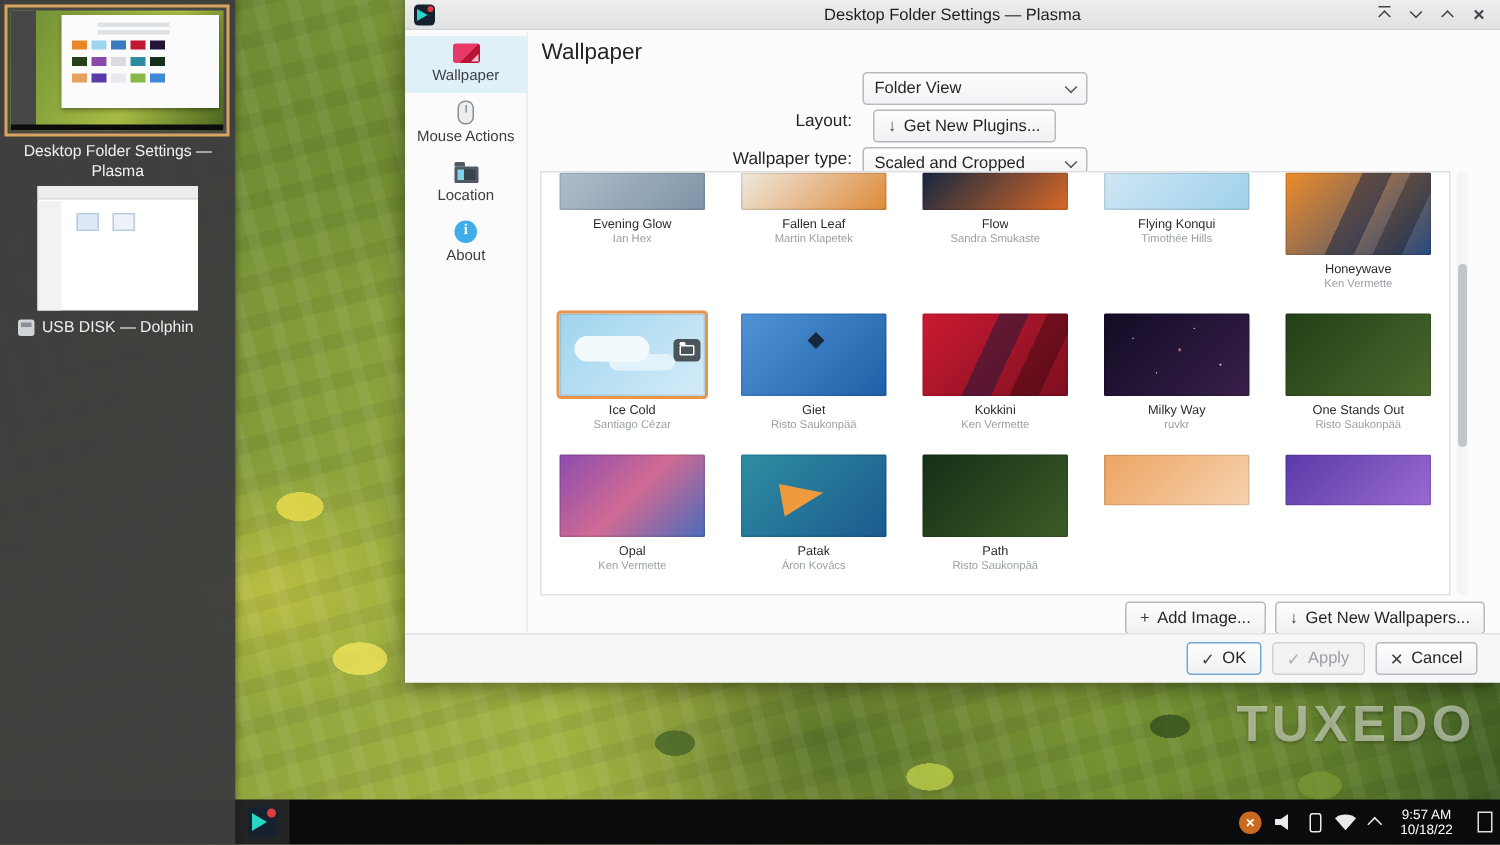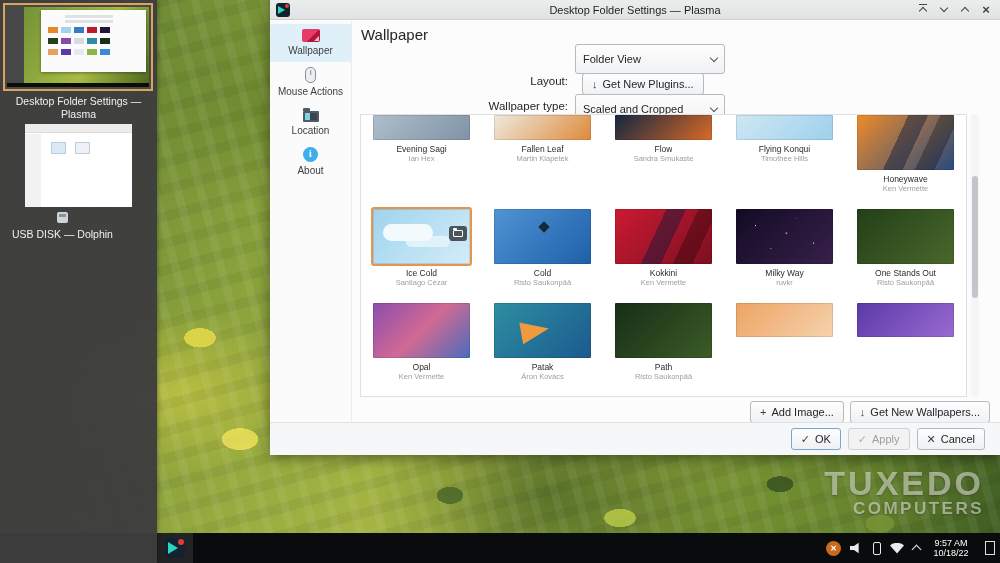--- a/index.html
+++ b/index.html
@@ -77,21 +77,21 @@
   .m-task { position:absolute; left:0; right:0; bottom:0; height:4px; background:#0c0c0c; }
   .tt-label1 { position:absolute; left:6px; right:6px; top:95px; text-align:center;
     font-size:10.5px; line-height:12.5px; color:#f0f0f0; }
   .tt-thumb2 { position:absolute; left:25px; top:124px; width:107px; height:83px; background:#fff; }
   .mini2 { position:relative; width:100%; height:100%; }
   .m2-bar { height:9px; background:#ececec; border-bottom:1px solid #dcdcdc; }
   .m2-side { position:absolute; left:0; top:10px; bottom:0; width:16px; background:#f2f2f2; }
   .m2-item { position:absolute; left:26px; top:18px; width:15px; height:12px; background:#dce8f5; border:1px solid #b8cde0; }
   .m2-item.i2 { left:50px; background:#eef2f6; }
   .tt-label2 { position:absolute; left:12px; top:212px; display:flex; align-items:center; gap:5px;
-    font-size:10.5px; color:#f0f0f0;flex-direction:column; }
+    font-size:10.5px; color:#f0f0f0; }
   .usb-ic { width:11px; height:11px; background:#cfd4d8; border-radius:2px; position:relative; flex:none; }
   .usb-ic::after { content:''; position:absolute; left:2px; top:2px; right:2px; height:3px; background:#8a9298; }
 
   
   .dialog { position:absolute; left:270px; top:0; width:730px; height:455px;
     background:#fcfcfc; box-shadow:0 3px 14px rgba(0,0,0,.45); z-index:4; color:#232629; }
   .titlebar { position:absolute; left:0; right:0; top:0; height:20px;
     background:linear-gradient(#eceded,#e0e2e3); border-bottom:1px solid #cfd2d4;
     display:flex; align-items:center; padding:0 6px; }
   .tb-title { position:absolute; left:0; right:0; text-align:center; font-size:11px; color:#1c1e20; }
@@ -134,21 +134,21 @@
     clip-path:polygon(0 0,100% 0,60% 45%,60% 88%,40% 100%,40% 45%); }
   .ic-about { width:15px; height:15px; border-radius:50%; background:#3daee9; position:relative; }
   .ic-about::before { content:'i'; position:absolute; left:0; right:0; top:1px; text-align:center;
     color:#fff; font-size:10px; font-weight:bold; font-family:"Liberation Serif", serif; }
 
   .content { position:absolute; left:83px; top:21px; right:0; bottom:33px; background:#fcfcfc; }
   .heading { font-size:15px; color:#232629; margin:5px 0 2px 8px; }
   .form { margin-top:5px; }
   .form-row { display:flex; align-items:center; margin-top:3px; height:22px; }
   .f-label { width:222px; text-align:right; padding-right:7px; font-size:11.5px; color:#232629;margin-top:44px; }
-  .dropdown { width:150px; height:30px; border:1px solid #b6babf; border-radius:3px;
+  .dropdown { width:150px; height:22px; border:1px solid #b6babf; border-radius:3px;
     background:linear-gradient(#fdfdfe,#f1f2f3); font-size:11px; padding:0 7px;
     display:inline-flex; align-items:center; justify-content:space-between; color:#232629; }
   .dd-chev { width:6px; height:6px; border-left:1.3px solid #555; border-top:1.3px solid #555;
     transform:rotate(225deg); margin-top:-3px; }
   .btn { height:22px; padding:0 9px; border:1px solid #b6babf; border-radius:3px;
     background:linear-gradient(#fdfdfe,#f0f1f2); font-size:11px; color:#232629;
     display:inline-flex; align-items:center; gap:5px; }
   .btn .bi { font-size:11px; color:#3c4044; }
   .btn.ok { border-color:#77a6d3; }
   .btn.dis { color:#9aa0a5; background:#f2f2f3; border-color:#cfd2d5; }
@@ -199,21 +199,20 @@
     gap:7px; padding-right:15px; }
 </style>
 </head>
 <body>
 
 <div class="screen">
 
   <div class="wallpaper"></div>
   <div class="watermark">
     <div class="wm1">TUXEDO</div>
-    <div class="wm2">COMPUTERS</div>
   </div>
 
   <div class="taskbar">
     <div class="task-btn">
       <span class="app-icon big"></span>
     </div>
     <div class="tray">
       <span class="tray-x">✕</span>
       <span class="tray-vol"></span>
       <span class="tray-dev"></span>
@@ -313,21 +312,21 @@
             <span>Scaled and Cropped</span>
             <i class="dd-chev"></i>
           </span>
         </div>
       </div>
 
       <div class="viewport">
         <div class="wp-grid">
             <div class="wp-cell top">
               <div class="wp-thumb" style="background: linear-gradient(135deg, rgb(174, 190, 203), rgb(127, 147, 166));"></div>
-              <div class="wp-name">Evening Sagi</div>
+              <div class="wp-name">Evening Glow</div>
               <div class="wp-author">Ian Hex</div>
             </div>
             <div class="wp-cell top">
               <div class="wp-thumb" style="background: linear-gradient(135deg, rgb(239, 233, 223), rgb(221, 138, 58));"></div>
               <div class="wp-name">Fallen Leaf</div>
               <div class="wp-author">Martin Klapetek</div>
             </div>
             <div class="wp-cell top">
               <div class="wp-thumb" style="background: linear-gradient(135deg, rgb(20, 38, 63), rgb(217, 106, 40));"></div>
               <div class="wp-name">Flow</div>
@@ -347,21 +346,21 @@
               <div class="wp-thumb selected ov-clouds" style="background: linear-gradient(135deg, rgb(159, 212, 238), rgb(212, 236, 248));">
                 <span class="wp-badge">
                   <span class="badge-folder"></span>
                 </span>
               </div>
               <div class="wp-name">Ice Cold</div>
               <div class="wp-author">Santiago Cézar</div>
             </div>
             <div class="wp-cell">
               <div class="wp-thumb ov-kite" style="background: linear-gradient(135deg, rgb(79, 148, 212), rgb(31, 95, 168));"></div>
-              <div class="wp-name">Cold</div>
+              <div class="wp-name">Giet</div>
               <div class="wp-author">Risto Saukonpää</div>
             </div>
             <div class="wp-cell">
               <div class="wp-thumb ov-diagonal" style="background: linear-gradient(135deg, rgb(203, 26, 50), rgb(124, 15, 32));"></div>
               <div class="wp-name">Kokkini</div>
               <div class="wp-author">Ken Vermette</div>
             </div>
             <div class="wp-cell">
               <div class="wp-thumb ov-stars" style="background: linear-gradient(135deg, rgb(18, 11, 36), rgb(56, 32, 74));"></div>
               <div class="wp-name">Milky Way</div>

